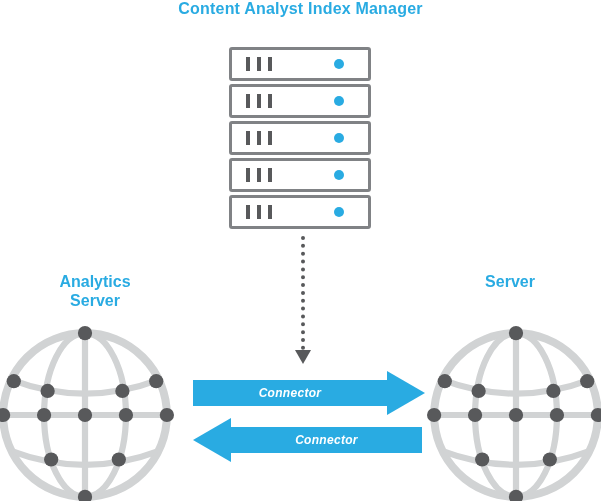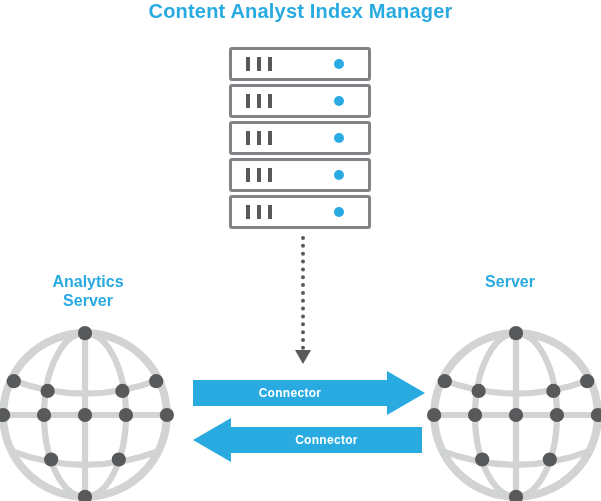--- a/index.html
+++ b/index.html
@@ -7,21 +7,21 @@
     position:relative;
     width:601px; height:501px;
     overflow:hidden;
     background:#ffffff;
     font-family:"Liberation Sans", sans-serif;
   }
 
   .diagram-title {
     position:absolute; left:0; top:8; width:601px;
     text-align:center;
-    font-size:20px; font-weight:bold;
+    font-size:16px; font-weight:bold;
     color:#29abe2;
     letter-spacing:0.2px;
   }
 
   
   .server-rack {
     position:absolute; left:229px; top:47px; width:142px;
     display:flex; flex-direction:column; gap:3px;
   }
   .server-unit {
@@ -57,38 +57,39 @@
     margin-left:-1px;
   }
 
   
   .node-label {
     position:absolute; width:140px;
     text-align:center;
     font-size:16px; font-weight:bold; line-height:19px;
     color:#29abe2;
   }
-  .node-label.analytics { left:18px; top:272px; }
+  .node-label.analytics { left:25px; top:272px; }
   .node-label.sql { left:440px; top:272px; }
 
   
   .globe { position:absolute; }
   .globe.left  { left:-4px;  top:326px; width:178px; height:178px; }
   .globe.right { left:427px; top:326px; width:178px; height:178px; }
   .globe svg { width:100%; height:100%; display:block; }
 
   
   .connector { position:absolute; display:flex; align-items:center; }
   .connector .body {
     height:26px; background:#29abe2;
     display:flex; align-items:center; justify-content:center;
   }
   .connector .label {
     color:#ffffff; font-size:12px; font-weight:bold;
     letter-spacing:0.3px;
+    font-style:italic;
   }
   .connector .head-right {
     width:0; height:0;
     border-top:22px solid transparent;
     border-bottom:22px solid transparent;
     border-left:38px solid #29abe2;
   }
   .connector .head-left {
     width:0; height:0;
     border-top:22px solid transparent;

